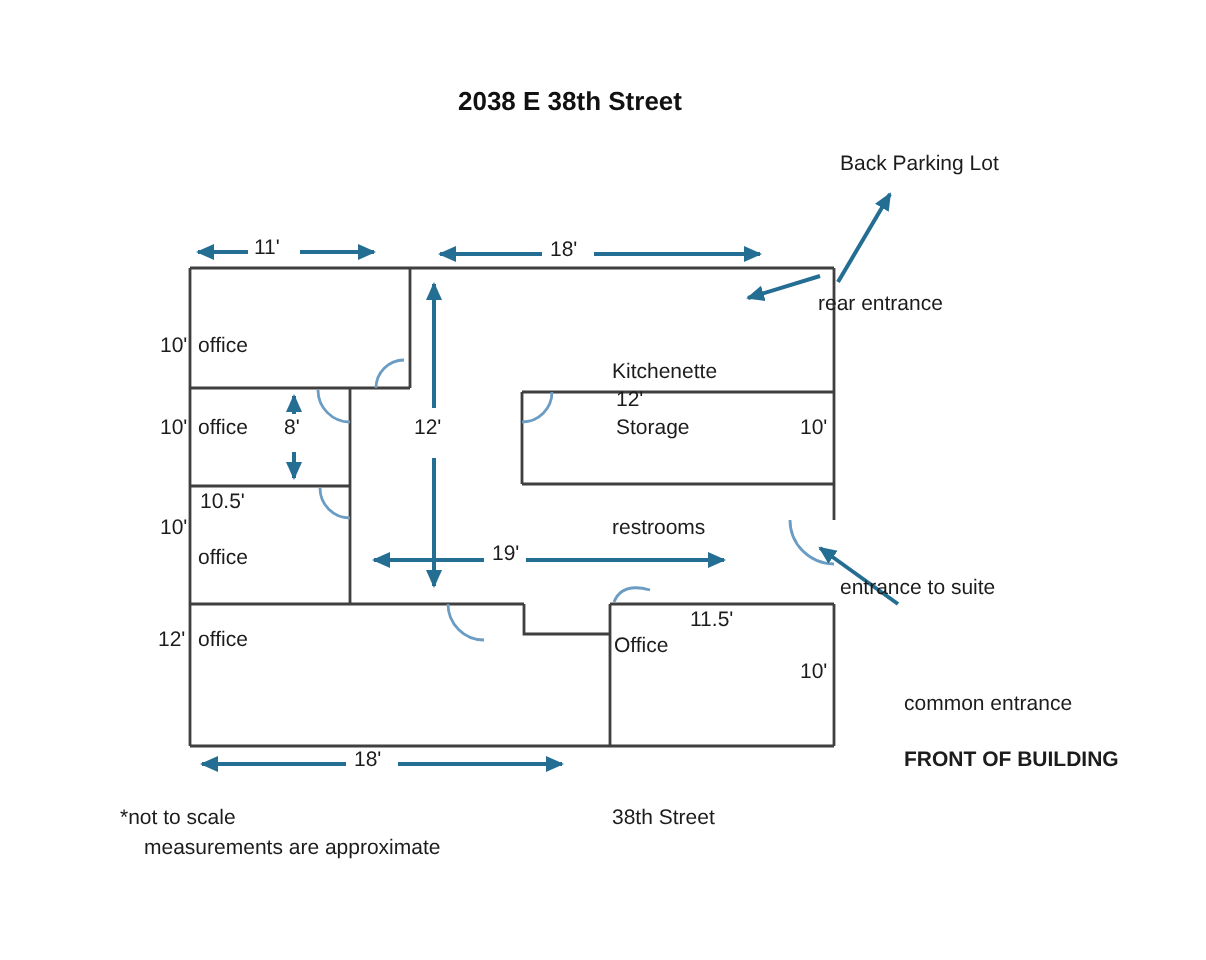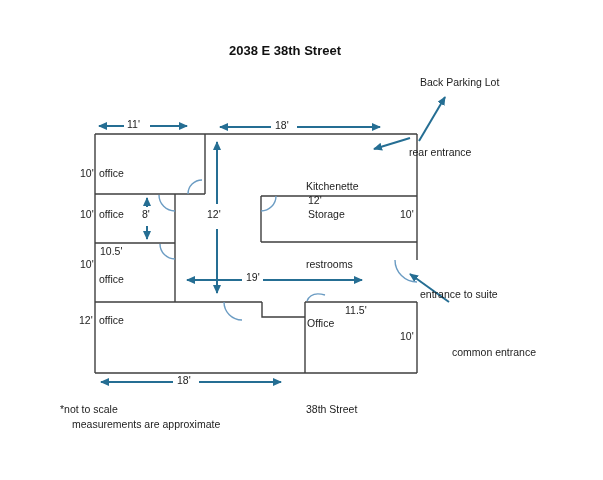--- a/index.html
+++ b/index.html
@@ -108,17 +108,18 @@
 
   <div class="t" style="left:321px; top:304px;margin-left:24px;">11.5'</div>
   <div class="t" style="left:307px; top:317px;">Office</div>
   <div class="t" style="left:400px; top:330px;">10'</div>
 
 
   <div class="t" style="left:420px; top:76px;">Back Parking Lot</div>
   <div class="t" style="left:409px; top:146px;">rear entrance</div>
   <div class="t" style="left:420px; top:288px;">entrance to suite</div>
   <div class="t" style="left:452px; top:346px;">common entrance</div>
+  <div class="t b" style="left:452px; top:374px;">FRONT OF BUILDING</div>
   <div class="t" style="left:306px; top:403px;">38th Street</div>
   <div class="t" style="left:60px; top:403px;">*not to scale</div>
   <div class="t" style="left:72px; top:418px;">measurements are approximate</div>
 
 </div>
 
 </body></html>

